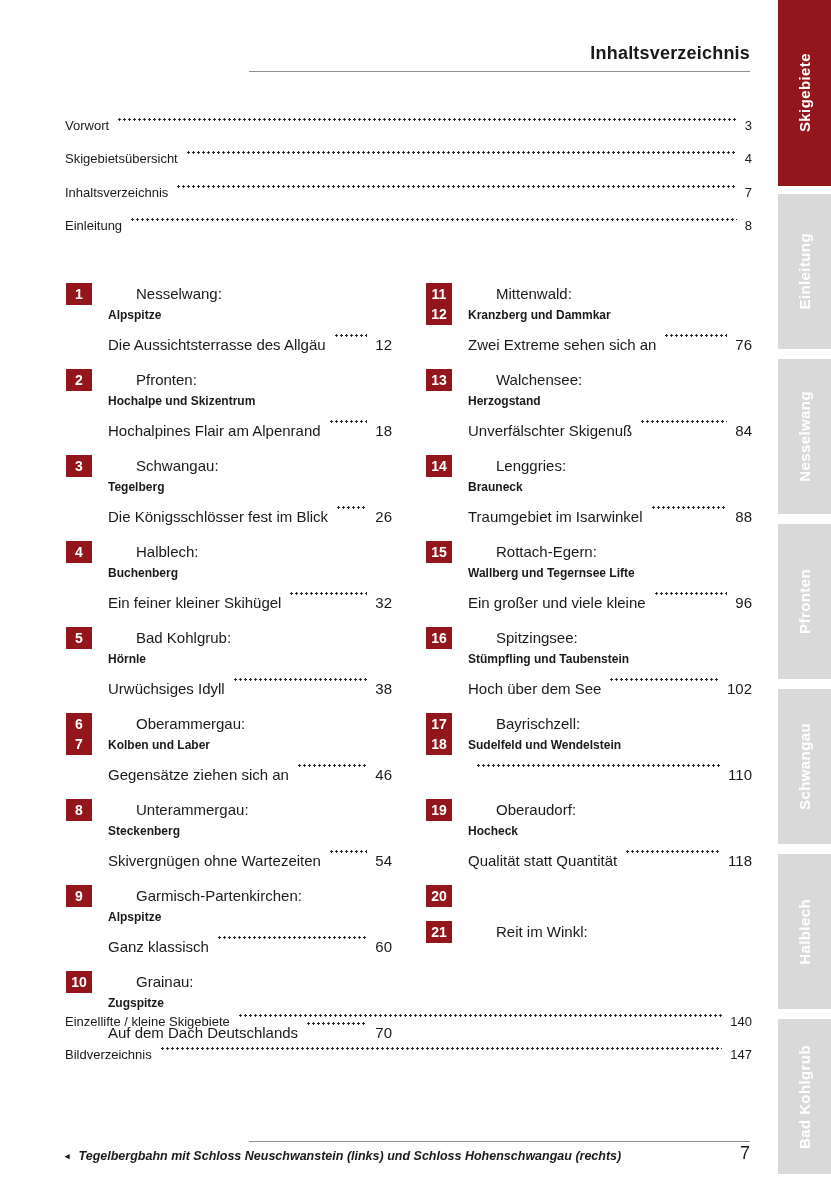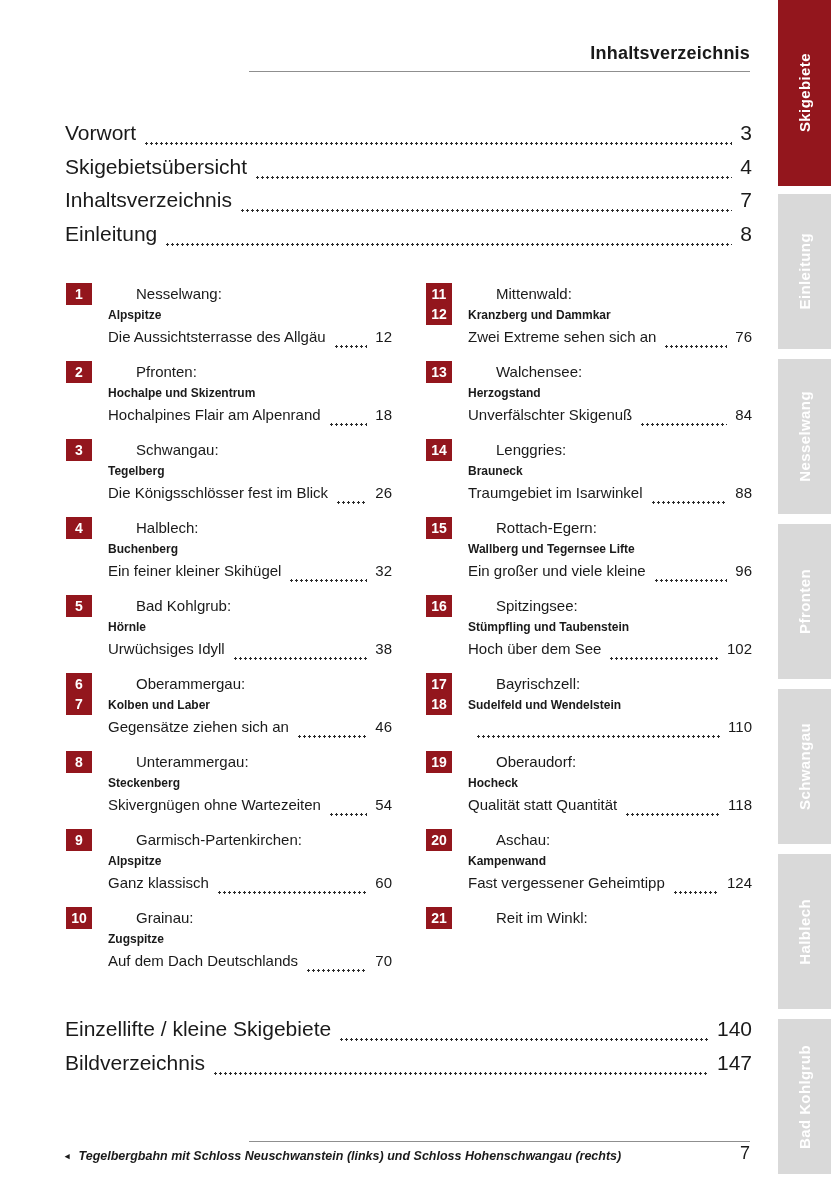--- a/index.html
+++ b/index.html
@@ -16,21 +16,21 @@
   .page{position:absolute;inset:0;}
 
   
   .header-title{position:absolute;top:43px;right:81px;font-size:18px;font-weight:700;letter-spacing:0.2px;}
   .header-rule{position:absolute;top:71px;left:249px;width:501px;height:1px;background:var(--rule);}
 
   
   .toc-list{position:absolute;left:65px;width:687px;}
   .front-list{top:112px;}
   .back-list{top:1008px;}
-  .toc-line{display:flex;align-items:flex-end;height:33.4px;box-sizing:border-box;padding-top:6px;font-size:21px;}
+  .toc-line{display:flex;align-items:flex-start;height:33.4px;box-sizing:border-box;padding-top:6px;font-size:13px;}
   .toc-label{white-space:nowrap;}
   .toc-page{white-space:nowrap;text-align:right;}
 
   
   .leader{
     flex:1;height:3px;margin:0 8px;
     background-image:radial-gradient(circle, #2b2b2b 1.05px, transparent 1.35px);
     background-size:5px 3px;background-repeat:repeat-x;background-position:left bottom;
   }
 
@@ -40,21 +40,21 @@
   .col-right{left:426px;width:326px;}
   .chapter{display:flex;margin-bottom:13.5px;}
   .numbox{
     background:var(--red);color:#fff;font-weight:700;font-size:14px;
     width:26px;text-align:center;line-height:20px;padding:1px 0;
     white-space:pre-line;align-self:flex-start;flex:none;
   }
   .chapter-body{margin-left:16px;flex:1;font-size:15px;line-height:21.5px;}
   .ch-loc{white-space:nowrap;margin-left:28px;}
   .ch-title{font-weight:700;font-size:12px;white-space:nowrap;}
-  .ch-subrow{display:flex;align-items:flex-end;}
+  .ch-subrow{display:flex;align-items:flex-start;margin-top:8px;}
   .ch-sub{white-space:nowrap;}
   .ch-page{white-space:nowrap;}
 
   
   .footer-rule{position:absolute;top:1141px;left:249px;width:501px;height:1px;background:var(--rule);}
   .footer-caption{position:absolute;left:65px;top:1149px;font-size:12.5px;font-style:italic;font-weight:700;}
   .caption-marker{font-style:normal;font-size:9px;margin-right:9px;position:relative;top:-1px;}
   .footer-page{position:absolute;top:1143px;right:81px;font-size:18px;}
 
   
@@ -312,29 +312,20 @@
           <div class="ch-subrow">
             <span class="ch-sub">Qualität statt Quantität</span>
             <span class="leader"></span>
             <span class="ch-page">118</span>
           </div>
         </div>
       </div>
 
       <div class="chapter">
         <div class="numbox">20</div>
-        <div class="chapter-body">
-          <div class="ch-loc">Aschau:</div>
-          <div class="ch-title">Kampenwand</div>
-          <div class="ch-subrow">
-            <span class="ch-sub">Fast vergessener Geheimtipp</span>
-            <span class="leader"></span>
-            <span class="ch-page">124</span>
-          </div>
-        </div>
       </div>
 
       <div class="chapter">
         <div class="numbox">21</div>
         <div class="chapter-body">
           <div class="ch-loc">Reit im Winkl:</div>
         </div>
       </div>
     </div>
 

